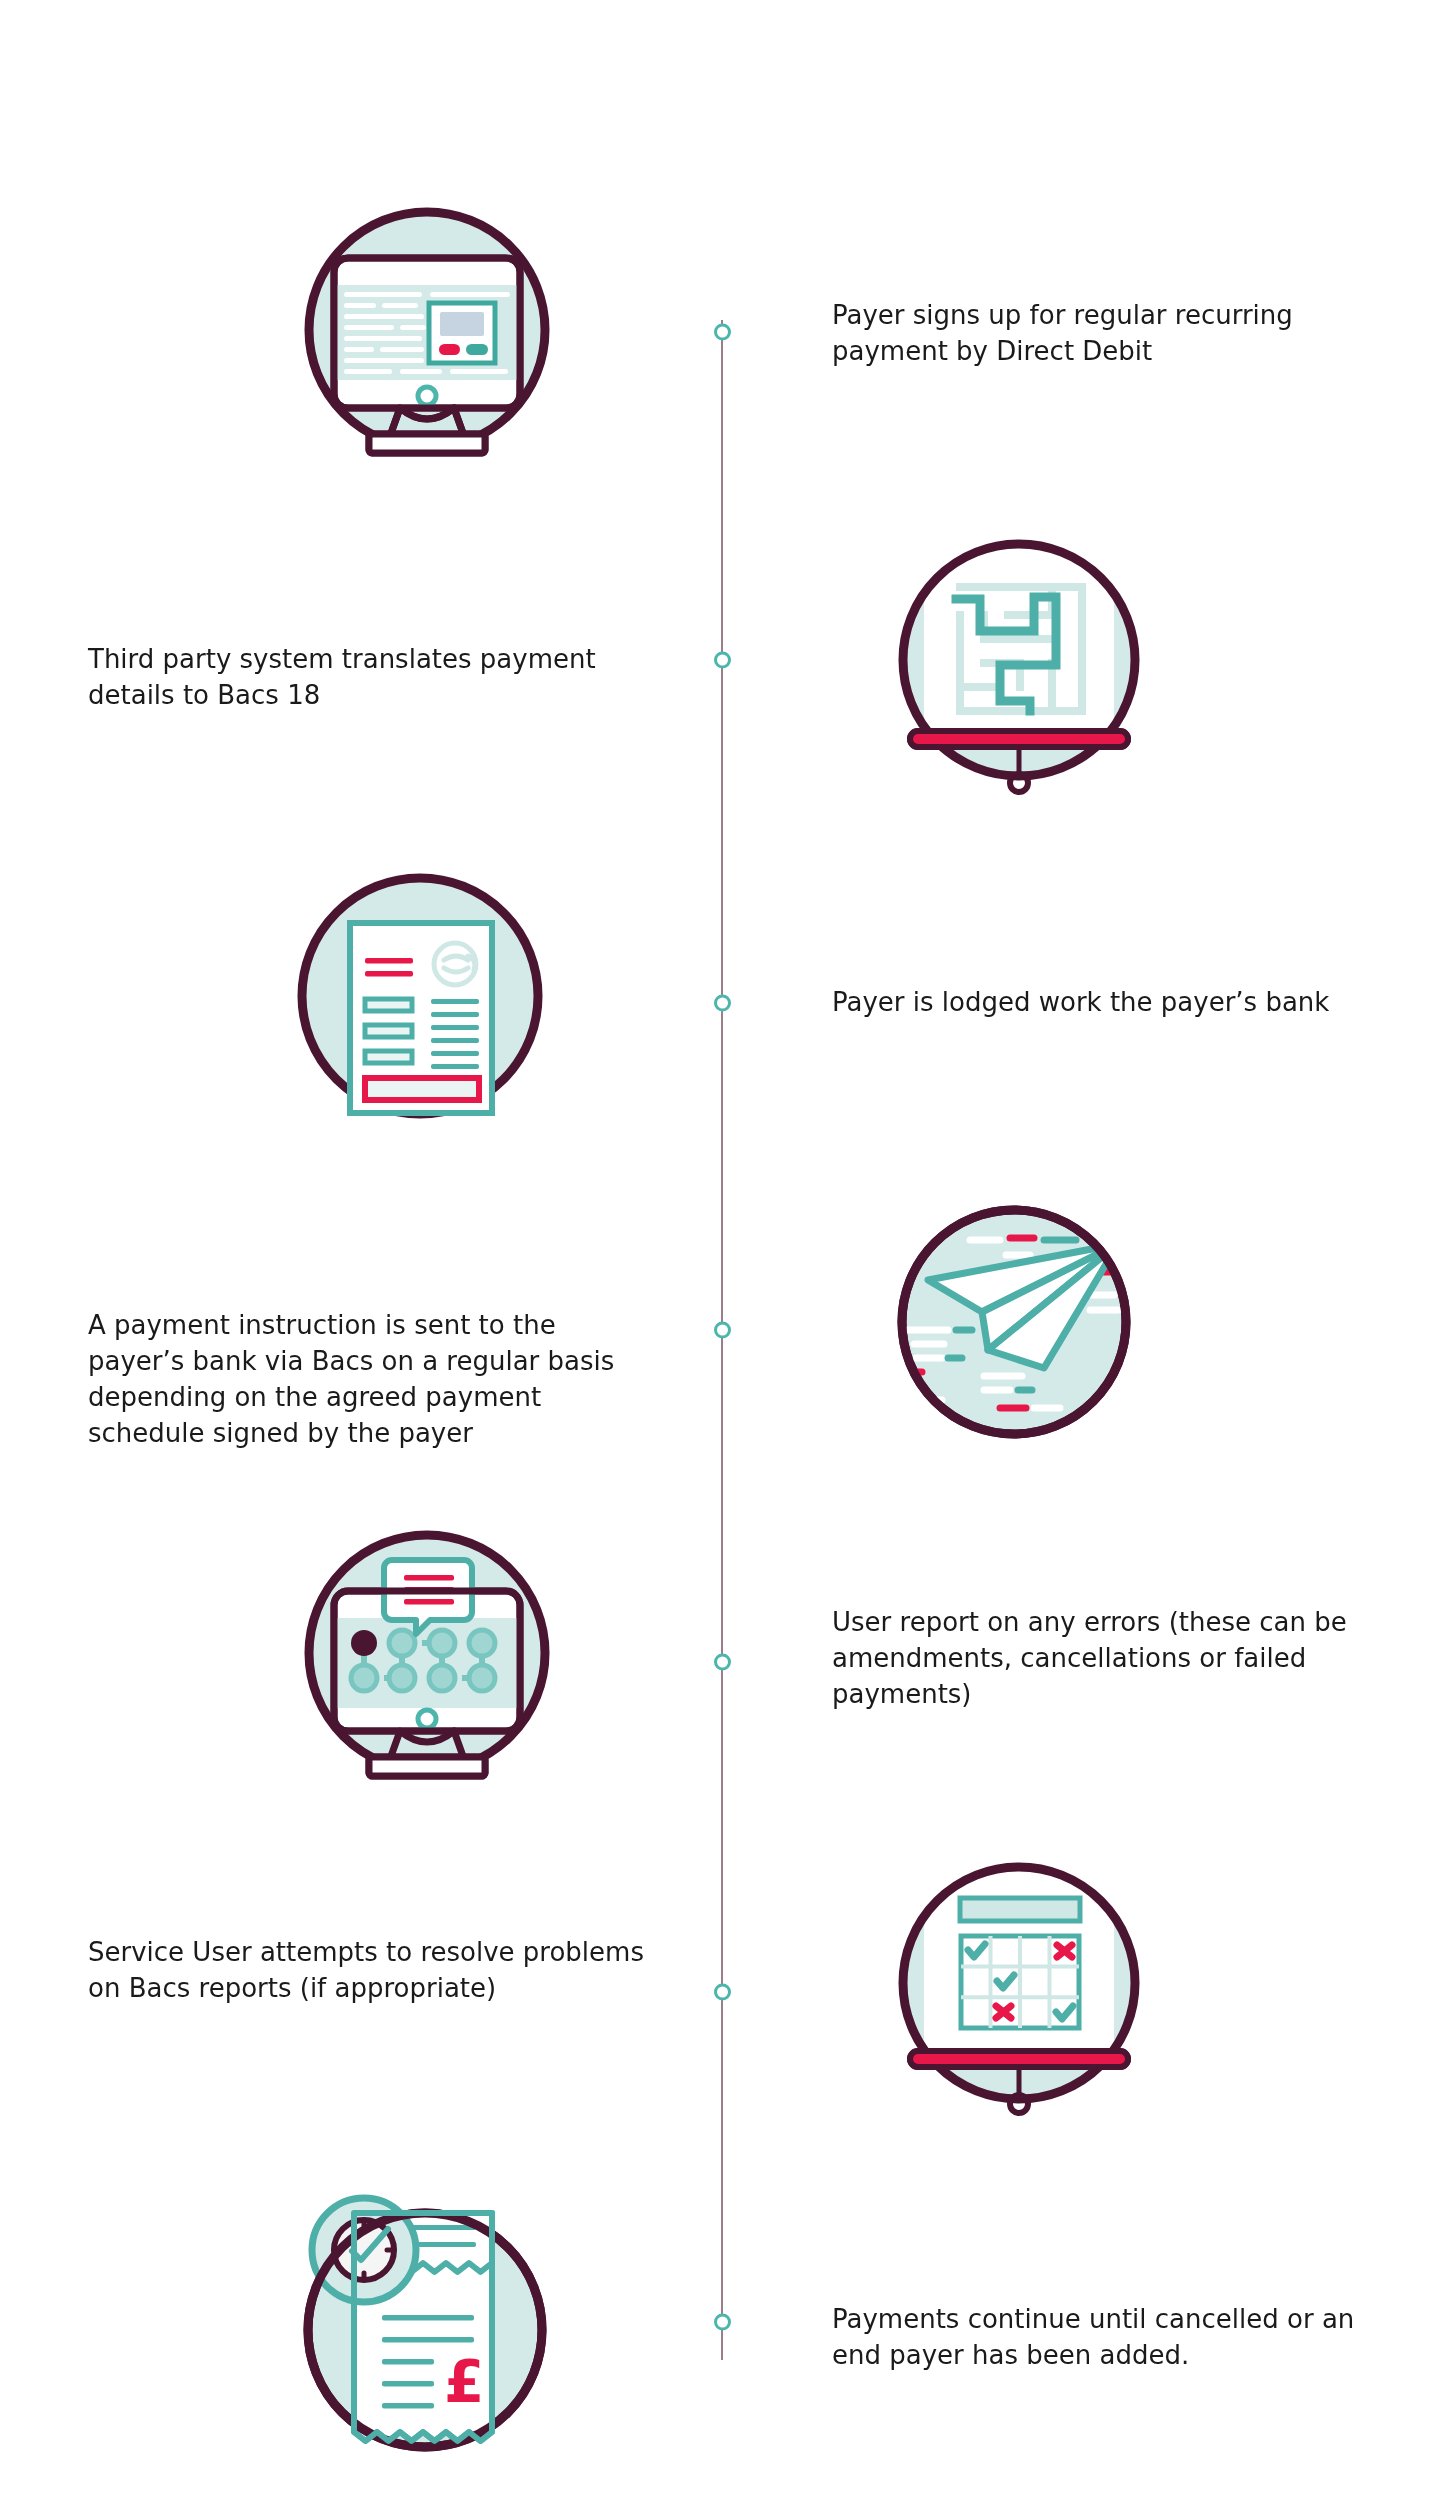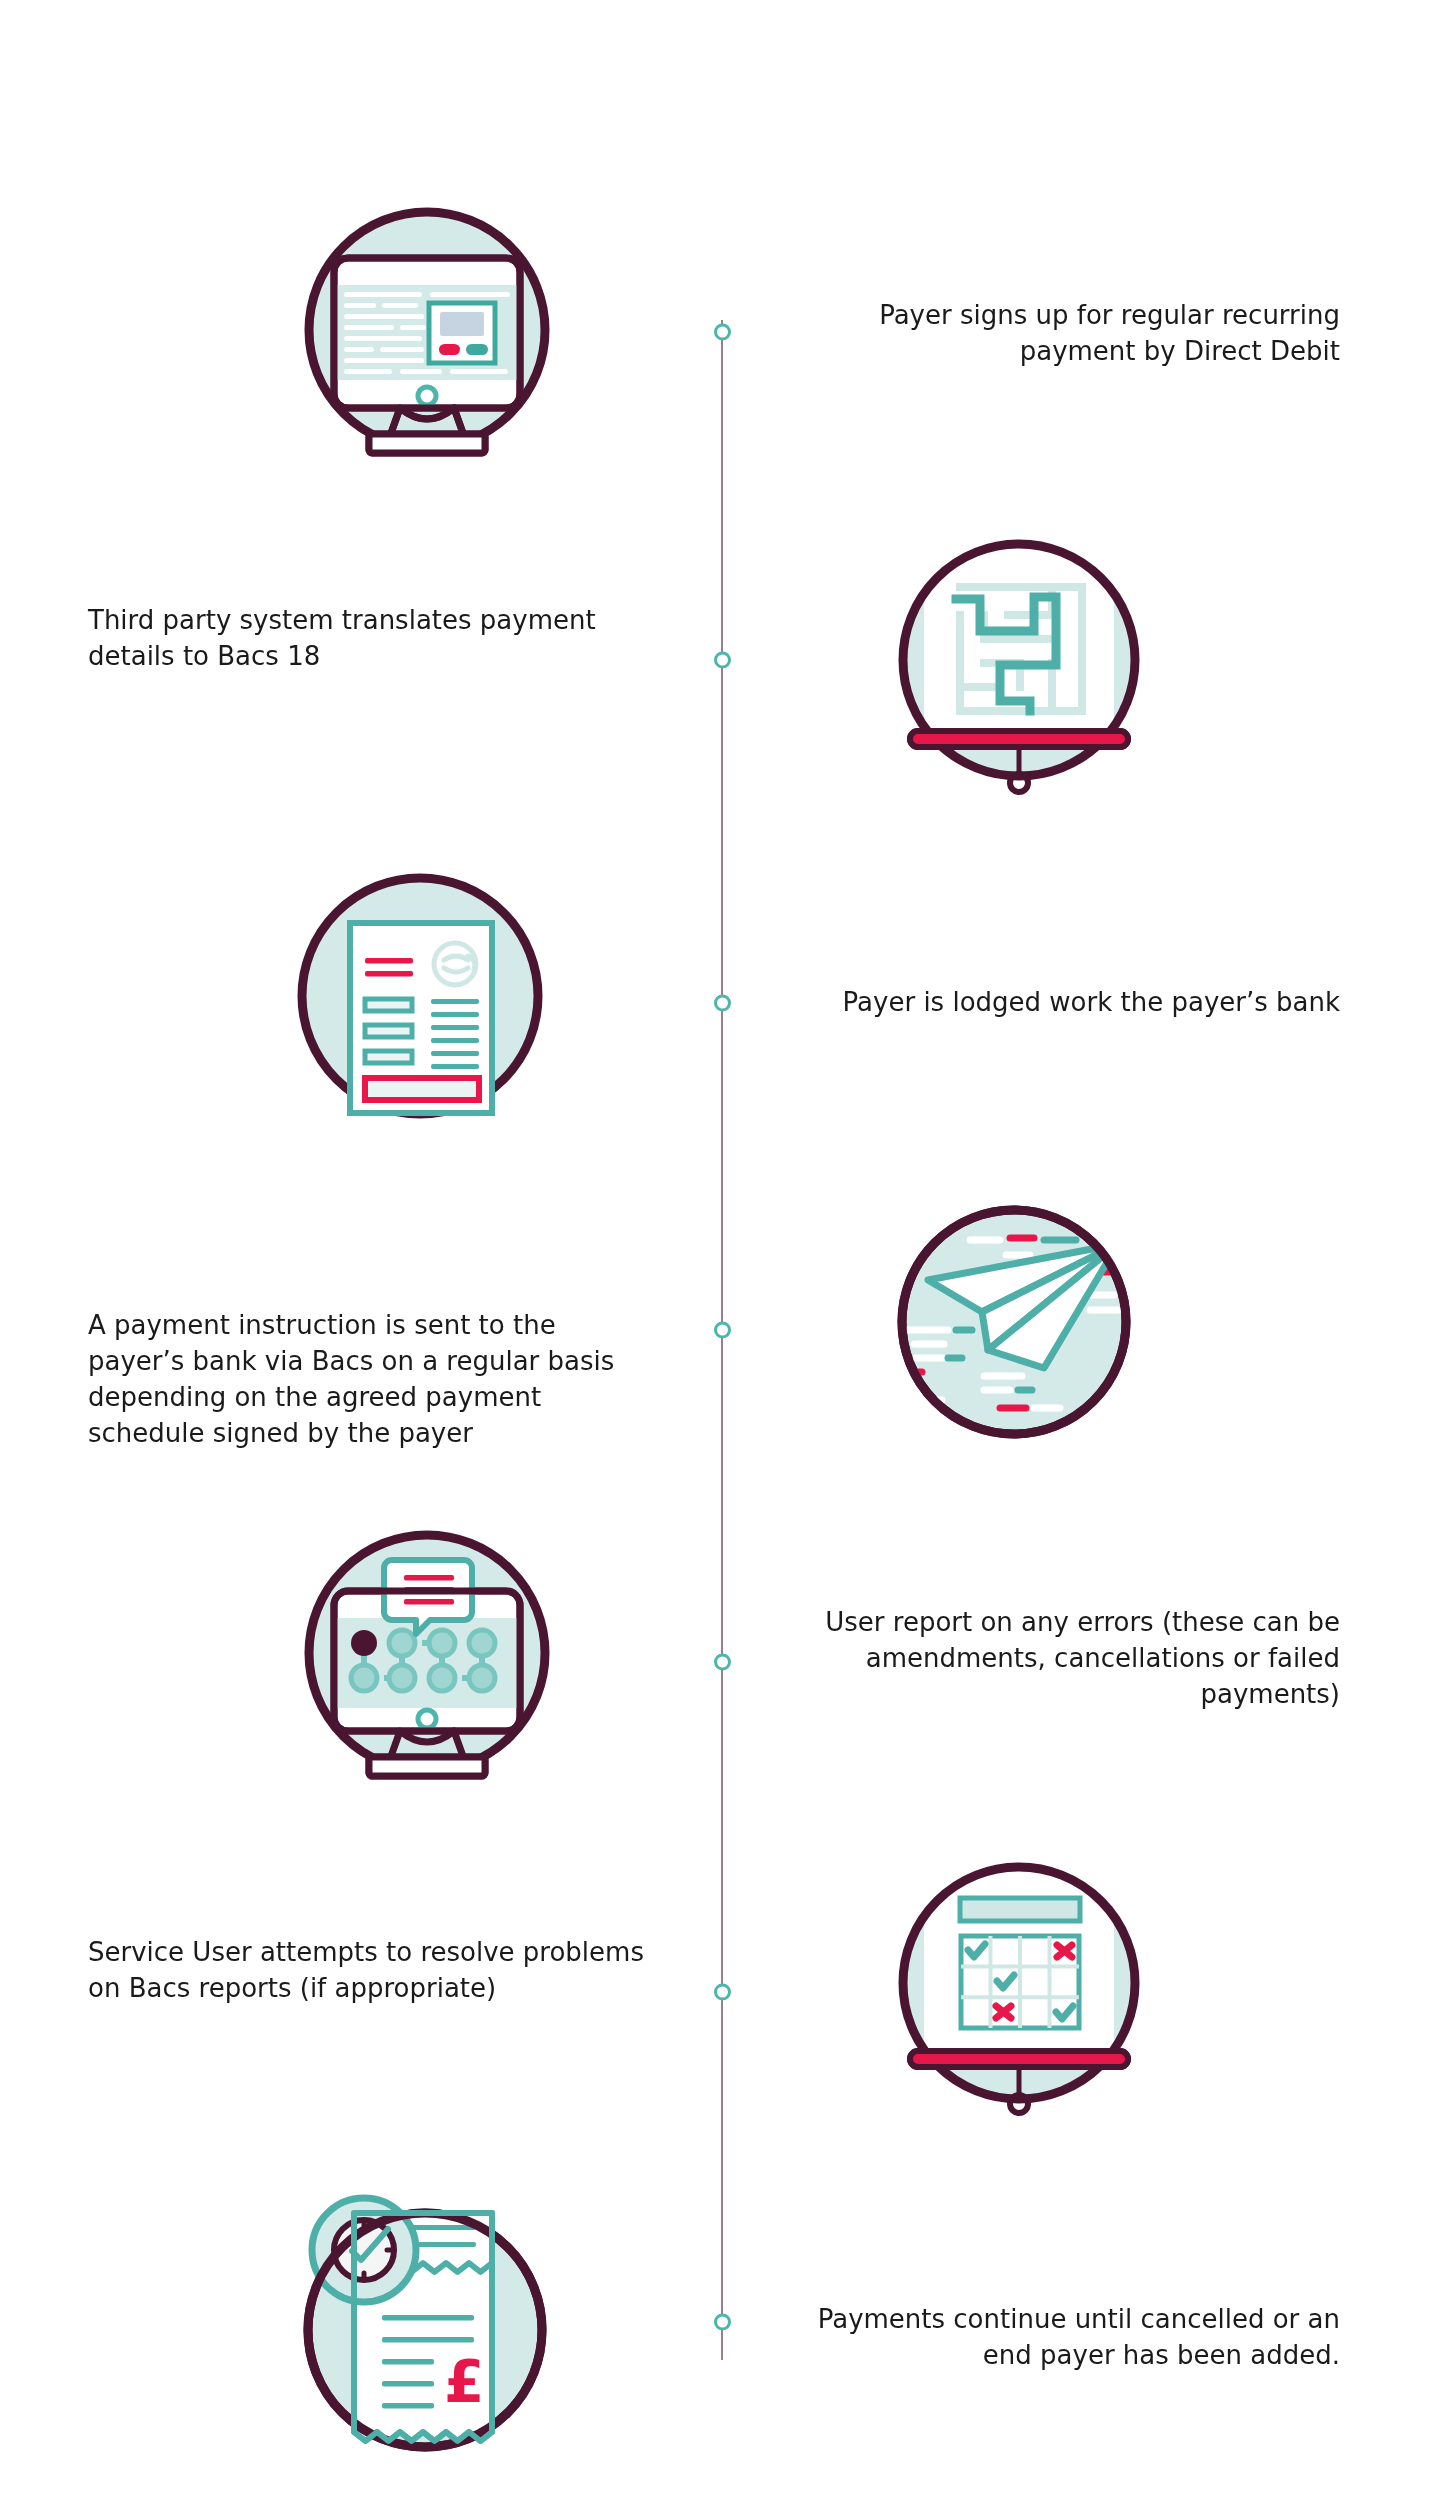--- a/index.html
+++ b/index.html
@@ -57,21 +57,21 @@
     width: 1440px;
   }
   .step-text {
     position: absolute;
     font-size: 26px;
     line-height: 1.38;
     color: #1A1A1A;
     font-family: "DejaVu Sans", sans-serif;
     font-weight: 400;
   }
-  .text-right { left: 780px; width: 560px; text-align: right; }
+  .text-right { left: 832px; width: 560px; text-align: left; }
   .text-left  { left: 88px;  width: 560px; text-align: left; }
 
   .icon-wrap { position: absolute; }
   .icon-left  { left: 292px; }
   .icon-right { left: 892px; }
 
   svg { display: block; overflow: visible; }
 </style>
 </head>
 <body>
@@ -121,21 +121,21 @@
         <rect x="42" y="58" width="186" height="150" rx="14" fill="none" stroke="#4A1530" stroke-width="7"></rect>
         <path d="M108 208 q27 22 54 0 l10 28 h-74 Z" fill="none" stroke="#4A1530" stroke-width="7" stroke-linejoin="round"></path>
         <rect x="77" y="234" width="116" height="19" rx="3" fill="#FFFFFF" stroke="#4A1530" stroke-width="7"></rect>
       </svg>
     </div>
     <div class="tl-dot" style="top:332px"></div>
     <div class="step-text text-right" style="top:298px">Payer signs up for regular recurring payment by Direct Debit</div>
   </div>
 
   <div class="step" style="top:0">
-    <div class="step-text text-left" style="top:603px">Third party system translates payment details to Bacs 18</div>
+    <div class="step-text text-left" style="top:642px">Third party system translates payment details to Bacs 18</div>
     <div class="tl-dot" style="top:660px"></div>
     <div class="icon-wrap icon-right" style="top:535px">
       <svg width="255" height="265" viewBox="0 0 255 265">
         <circle cx="127" cy="125" r="116" fill="#D4EAE8"></circle>
 
         <path d="M32 206 L32 70 a95 95 0 0 1 190 0 L222 206 Z" fill="#FFFFFF"></path>
 
         <g stroke="#CFE8E5" stroke-width="8" fill="none" stroke-linecap="square">
           <path d="M68 52 L190 52 L190 176 L68 176"></path>
           <path d="M68 80 L68 176"></path>

